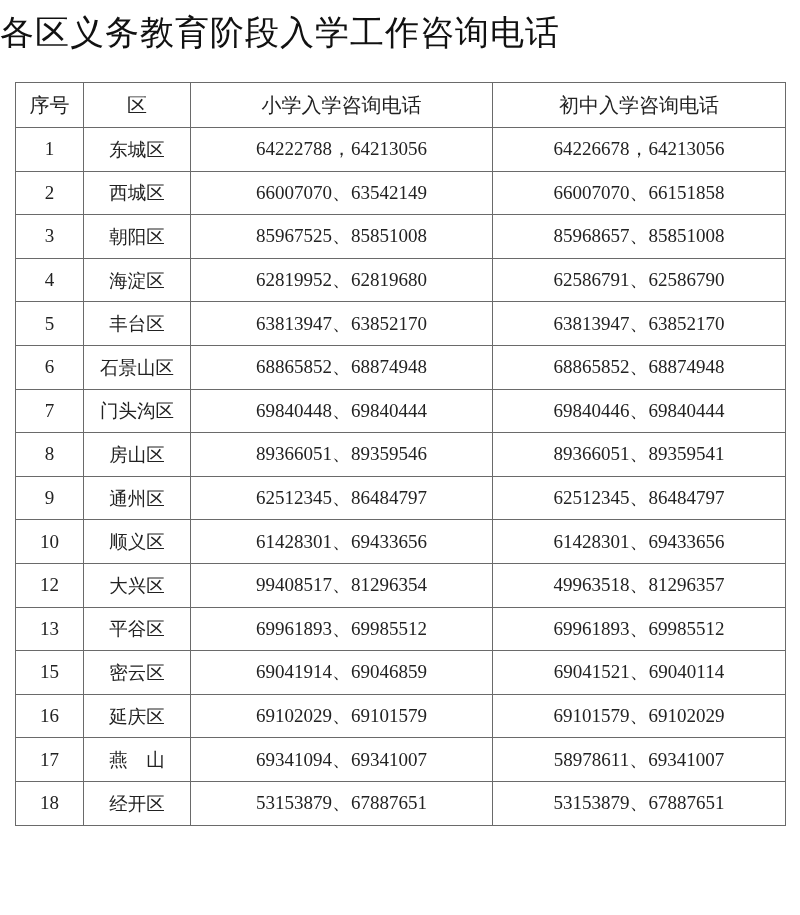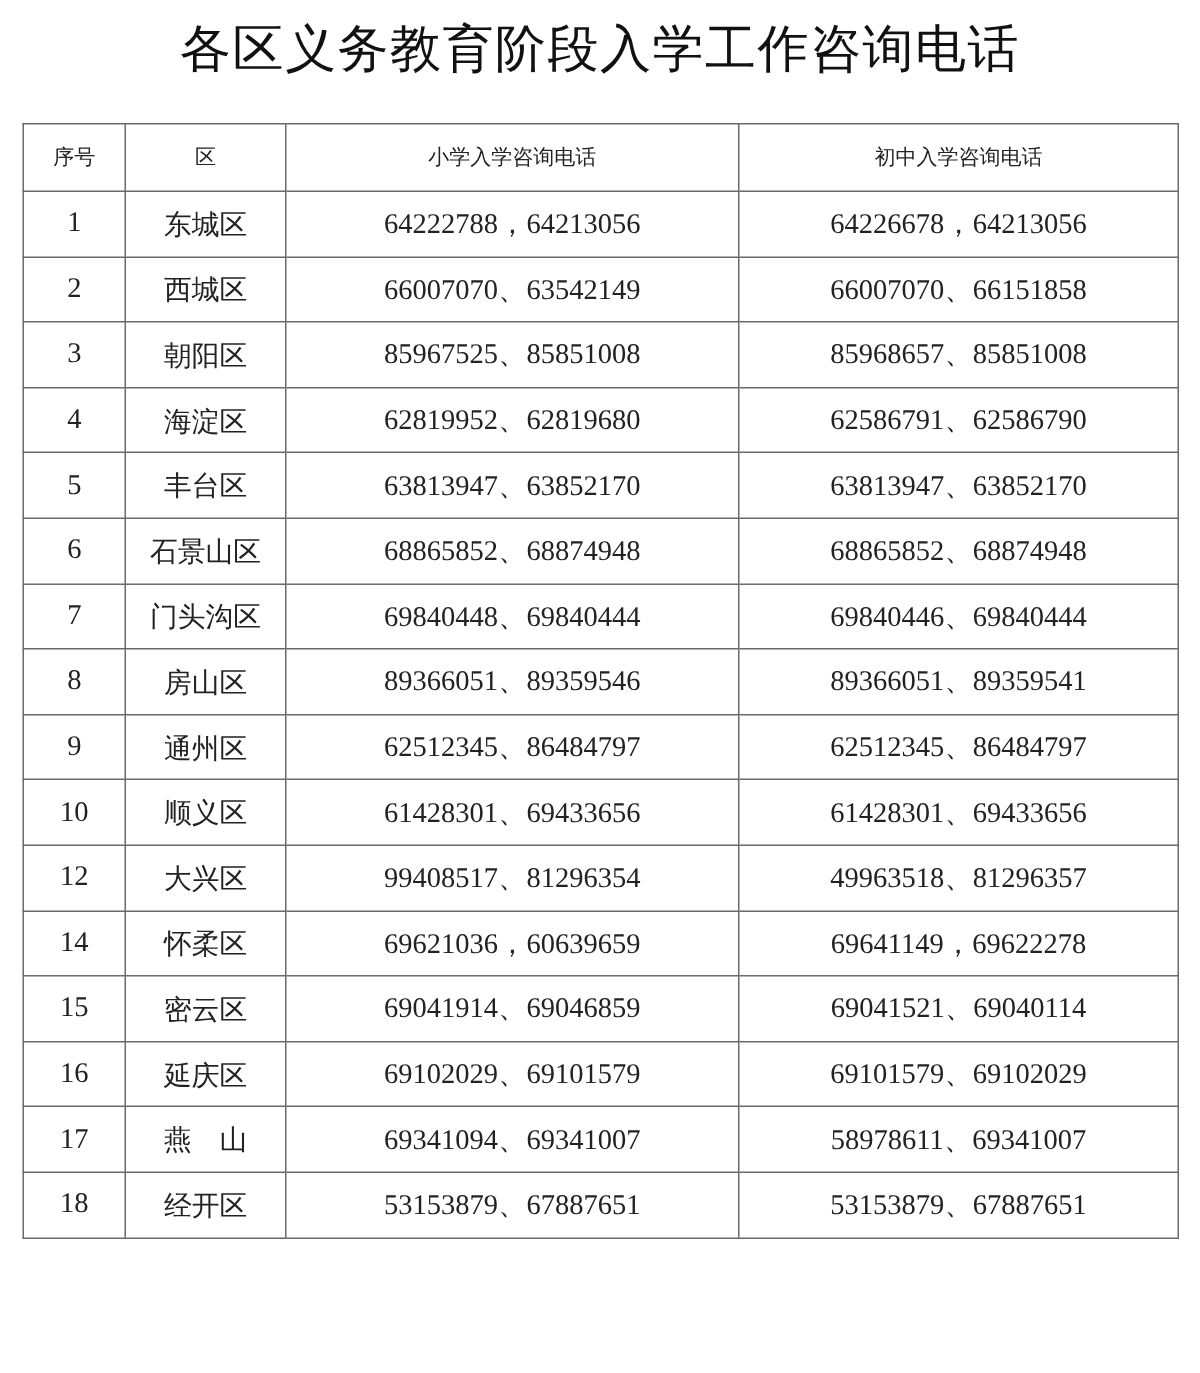--- a/index.html
+++ b/index.html
@@ -1,33 +1,33 @@
 <!DOCTYPE html>
 <html><head>
 <meta charset="utf-8">
 <style>
   html, body { margin: 0; padding: 0; background: #ffffff; }
   body { width: 800px; height: 915px; position: relative; overflow: hidden; color: #1a1a1a; }
   .title {
-    position: absolute; left: 0; top: 10px; width: 680px; text-align: right;
+    position: absolute; left: 0; top: 10px; width: 680px; text-align: left;
     font-family: "DejaVu Sans", "Liberation Sans", sans-serif;
     font-size: 34px; letter-spacing: 1px; color: #111;
   }
   table.phones {
     position: absolute; left: 15px; top: 82px;
     width: 770px; border-collapse: collapse; table-layout: fixed;
   }
   table.phones th, table.phones td {
     border: 1.3px solid #6a6a6a; text-align: center; vertical-align: middle;
     padding: 0;
   }
   table.phones th {
     height: 44px;
     font-family: "DejaVu Sans", "Liberation Sans", sans-serif;
-    font-size: 14px; font-weight: normal; color: #222;
+    font-size: 20px; font-weight: normal; color: #222;
   }
   table.phones td { height: 42.6px; }
   td.idx, td.phone {
     font-family: "Liberation Serif", "DejaVu Serif", serif;
     font-size: 19px; color: #222;
   }
   td.district {
     font-family: Liberation Serif, serif;
     font-size: 18.5px; color: #222; white-space: pre;
   }
@@ -117,24 +117,24 @@
         <td class="phone">61428301、69433656</td>
         <td class="phone">61428301、69433656</td>
       </tr>
       <tr>
         <td class="idx">12</td>
         <td class="district">大兴区</td>
         <td class="phone">99408517、81296354</td>
         <td class="phone">49963518、81296357</td>
       </tr>
       <tr>
-        <td class="idx">14</td>
-        <td class="district">怀柔区</td>
-        <td class="phone">69621036，60639659</td>
-        <td class="phone">69641149，69622278</td>
+        <td class="idx">13</td>
+        <td class="district">平谷区</td>
+        <td class="phone">69961893、69985512</td>
+        <td class="phone">69961893、69985512</td>
       </tr>
       <tr>
         <td class="idx">15</td>
         <td class="district">密云区</td>
         <td class="phone">69041914、69046859</td>
         <td class="phone">69041521、69040114</td>
       </tr>
       <tr>
         <td class="idx">16</td>
         <td class="district">延庆区</td>

